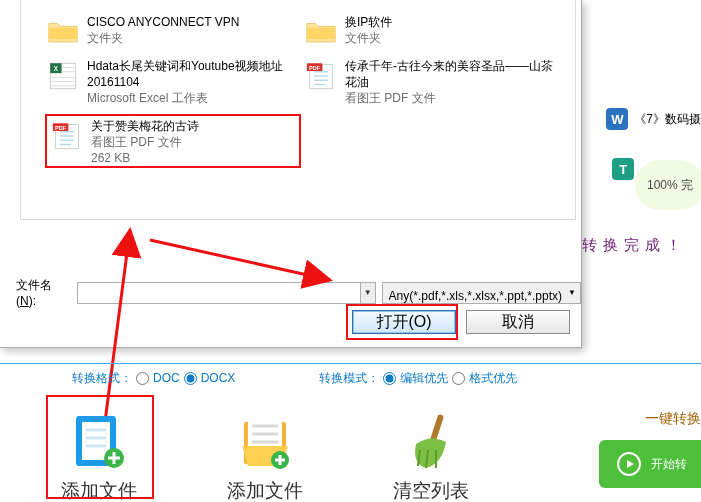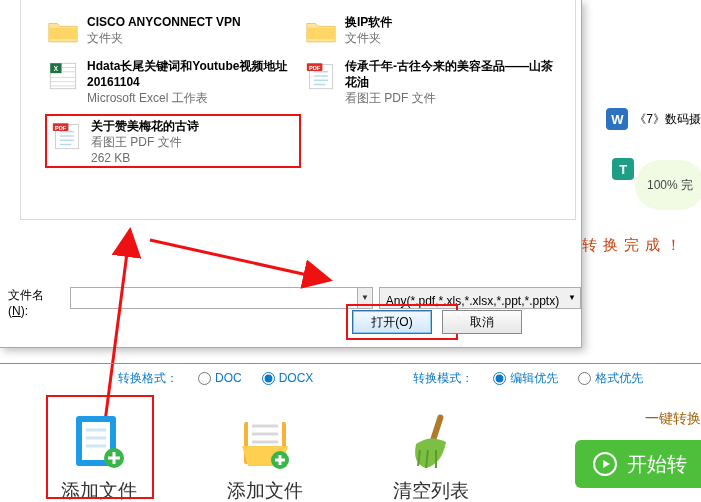--- a/index.html
+++ b/index.html
@@ -29,34 +29,34 @@
     border-top: none;
     overflow: hidden;
   }
   .col { position: absolute; width: 256px; }
   .col.left { left: 24px; }
   .col.right { left: 282px; }
 
   .fitem { display: flex; align-items: flex-start; margin-bottom: 8px; }
   .fitem .ic { width: 36px; height: 36px; flex: 0 0 36px; display:flex; align-items:center; justify-content:center; }
   .fitem .txt { padding-left: 6px; line-height: 16px; }
-  .fitem .name { color: #000; font-weight: bold; }
+  .fitem .name { color: #000; }
   .fitem .sub  { color: #6d6d6d; }
 
   .hl { border: 2px solid #e11; padding: 2px 4px 0 2px; }
 
   
   .ic-monitor svg, .ic-folder svg, .ic-xls svg, .ic-pdf svg { width: 34px; height: 34px; }
 
   
   .row-filename {
     position: absolute; left: 0; top: 277px;
     display: flex; align-items: center;
   }
-  .lbl { padding: 0 6px 0 8px; margin-top: 10px; }
+  .lbl { padding: 0 6px 0 16px; }
   .lbl u { text-decoration: underline; }
   .fname-input {
     width: 290px; height: 22px;
     border: 1px solid #abadb3;
     border-right: none;
     padding: 0 4px;
     font-family: inherit;
   }
   .fname-dd {
     width: 16px; height: 22px;
@@ -74,25 +74,25 @@
     padding: 0 4px 0 6px;
   }
   .filter .arr { font-size: 8px; }
 
   
   .row-btns {
     position: absolute; left: 352px; top: 310px;
     display: flex; gap: 10px;
   }
   .btn {
-    width: 80px; height: 24px;
+    width: 104px; height: 24px;
     border: 1px solid #8a8a8a;
     background: linear-gradient(#fdfdfd,#e6e6e6);
     display:flex; align-items:center; justify-content:center;
-    font-size: 12px;
+    font-size: 16px;
   }
   .btn.def {
     border: 1px solid #2f6fb0;
     box-shadow: 0 0 0 1px #8ec3ec inset;
     background: linear-gradient(#f3faff,#cfe7fb);
   }
   .hl-open { border: 2px solid #e11; padding: 3px; position:absolute; left:346px; top:304px; width:112px; height:36px; }
 
   
   .annot { position:absolute; left:0; top:0; pointer-events:none; }
@@ -100,22 +100,22 @@
   
   .appbar {
     position: absolute;
     left: 0; top: 363px;
     width: 701px;
     border-top: 1px solid #39b1e6;
   }
   .opts {
     height: 28px;
     display:flex; align-items:center;
-    gap: 20px;
-    padding-left: 118px;
+    gap: 4px;
+    padding-left: 72px;
     color: #0a79c8;
     font-size: 12px;
   }
   .opts label { display:flex; align-items:center; gap:4px; color:#0a79c8; }
   .opts .grp2 { margin-left: 80px; }
   .opts input[type=radio]{ accent-color:#0a79c8; }
 
   .tools { display:flex; align-items:flex-start; padding:18px 0 0 56px; gap: 80px; }
   .tool { display:flex; flex-direction:column; align-items:center; width: 86px; }
   .tool .box { width: 62px; height: 62px; display:flex; align-items:center; justify-content:center; }
@@ -123,34 +123,34 @@
   .hl-add { border: 2px solid #e11; position:absolute; left:46px; top:395px; width:108px; height:104px; }
 
   .start {
     position:absolute; right:0; top:440px;
     height: 48px;
     background:#4dbf3a;
     color:#fff;
     display:flex; align-items:center;
     padding: 0 14px 0 18px;
     border-radius: 6px 0 0 6px;
-    font-size: 20px;
+    font-size: 12px;
     gap:10px;
   }
   .start .play { width:24px; height:24px; }
 
   .onekey { position:absolute; right:0; top:410px; color:#a16207; font-size:14px; }
 
   
   .side-item { position:absolute; display:flex; align-items:center; gap:6px; }
   .side-item .sq { width:22px; height:22px; border-radius:4px; display:flex;align-items:center;justify-content:center; color:#fff; font-weight:bold; font-size:13px;}
   .side-item .sq.w { background:#2b72c0; }
   .side-item .sq.t { background:#1f9e86; }
   .bubble { position:absolute; right:-4px; top:160px; width:70px; height:50px; border-radius:25px; background:#f1fbe4; display:flex;align-items:center;justify-content:center; font-size:12px; color:#444; }
-  .done { position:absolute; right:14px; top:236px; color:#c2410c; font-size:15px; letter-spacing:6px; }
+  .done { position:absolute; right:14px; top:236px; color:#701a75; font-size:15px; letter-spacing:6px; }
 </style>
 </head>
 <body>
 
 <div class="dialog">
   <div class="file-area">
 
     <div class="col left" style="top:-30px">
 
       <div class="fitem">

